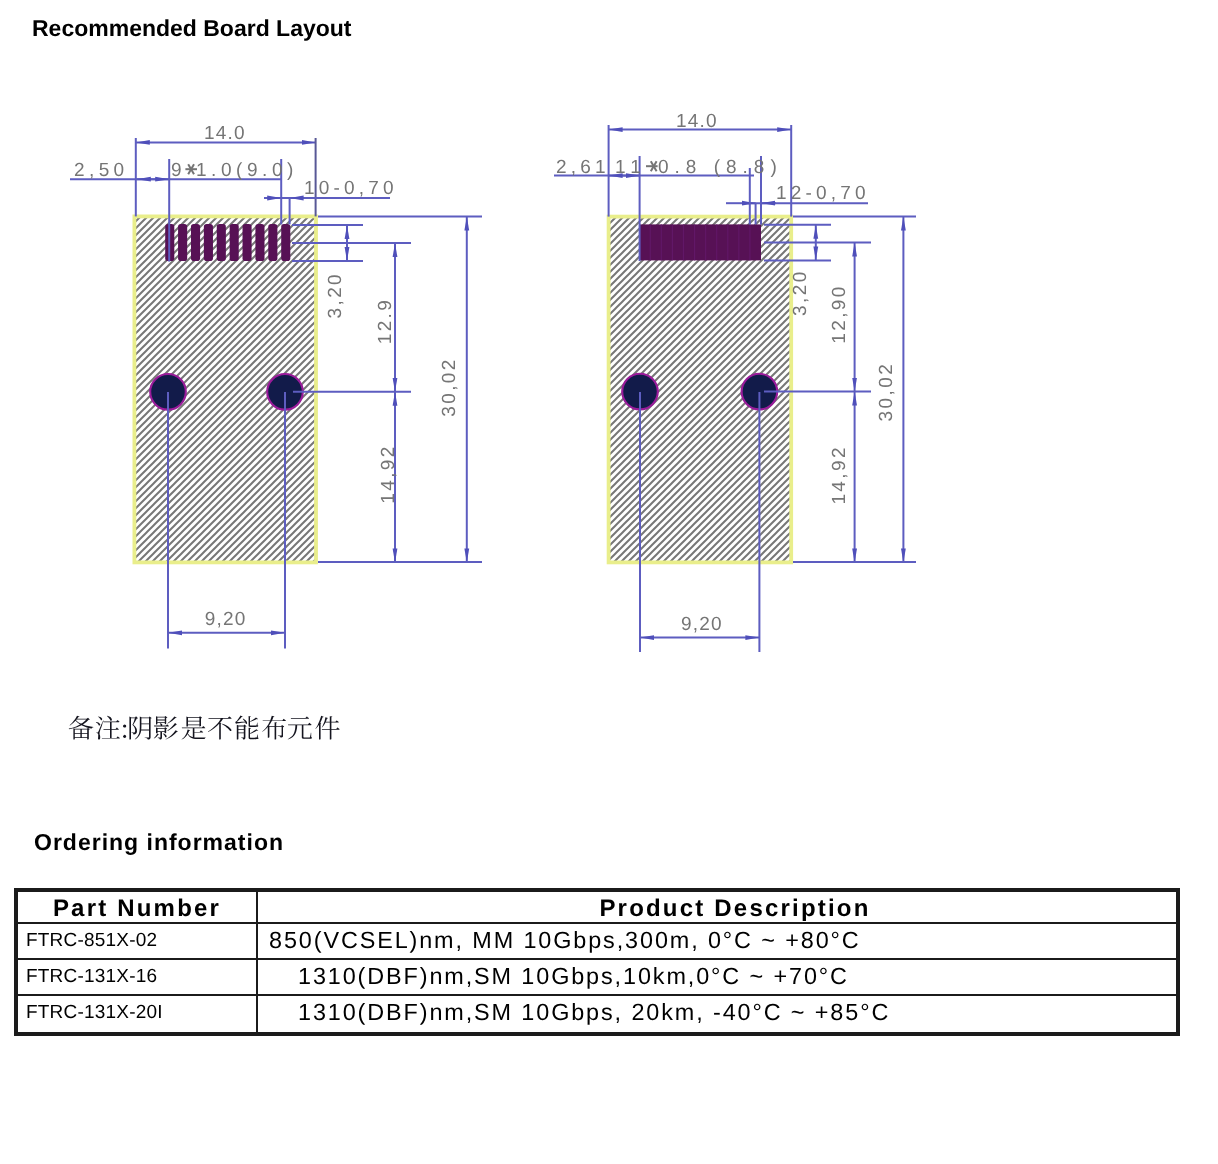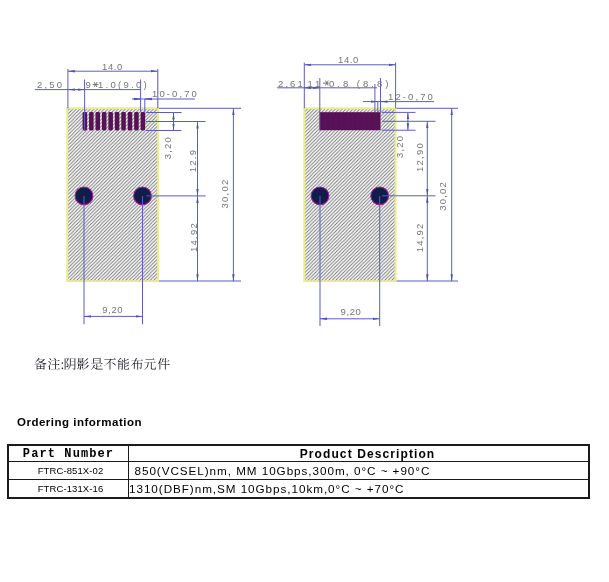--- a/index.html
+++ b/index.html
@@ -1,29 +1,30 @@
 <!DOCTYPE html>
 <html><head><meta charset="utf-8"><style>
 html,body{margin:0;padding:0;background:#fff;}
 #page{position:relative;width:609px;height:582px;overflow:hidden;background:#fff;
   font-family:"Liberation Sans",sans-serif;}
 .h1{position:absolute;left:16px;top:8.5px;font-size:11.5px;font-weight:bold;color:#000;letter-spacing:0;}
 .h2{position:absolute;left:17px;top:416px;font-size:11.5px;font-weight:bold;color:#000;letter-spacing:0.5px;text-align:right;}
 table.ord{position:absolute;left:7px;top:444px;width:583px;border-collapse:collapse;table-layout:fixed;}
 table.ord td,table.ord th{border:1px solid #1b1b1b;padding:0;font-size:11.5px;color:#000;overflow:hidden;white-space:nowrap;}
 table.ord{border:2px solid #1b1b1b;}
-th.c1{width:119px;font-family:Liberation Mono, monospace;}
+th.c1{width:119px;}
 table.ord th{font-size:12px;letter-spacing:1.1px;font-weight:bold;height:15px;}
 table.ord th.c2{padding-left:18px;}
-table.ord td.p{letter-spacing:0.1px;padding-left:4px;font-size:9.5px;height:17.2px;text-align:center;}
-table.ord td.d{letter-spacing:0.95px;padding-left:0;font-size:11.7px;}
+table.ord td.p{letter-spacing:0.1px;padding-left:4px;font-size:9.5px;height:17.2px;}
+table.ord td.d{letter-spacing:0.95px;padding-left:20px;font-size:11.7px;}
 table.ord td.d1{padding-left:5.5px;}
 </style></head>
 <body>
 <div id="page">
+<div class="h1">Recommended Board Layout</div>
 <svg width="609" height="440" style="position:absolute;left:0;top:0">
 <defs>
 <pattern id="hp" width="3.5" height="3.5" patternUnits="userSpaceOnUse">
   <rect width="3.5" height="3.5" fill="#ffffff"></rect>
   <path d="M-0.9,0.9 L0.9,-0.9 M-0.9,4.4 L4.4,-0.9 M2.6,4.4 L4.4,2.6" stroke="#777777" stroke-width="1.0" fill="none"></path>
 </pattern>
 <marker id="ar" orient="auto-start-reverse" markerUnits="userSpaceOnUse" markerWidth="7.5" markerHeight="4" refX="7" refY="2">
   <path d="M7,2 L0,0.8 L0,3.2 Z" fill="#4f4fba"></path>
 </marker>
 </defs>
@@ -187,20 +188,24 @@
 </svg>
 <div class="h2">Ordering information</div>
 <table class="ord">
 <tbody>
         <tr>
           <th class="c1">Part Number</th>
           <th class="c2">Product Description</th>
         </tr>
 <tr>
           <td class="p">FTRC-851X-02</td>
-          <td class="d d1">850(VCSEL)nm, MM 10Gbps,300m, 0°C ~ +90°C</td>
+          <td class="d d1">850(VCSEL)nm, MM 10Gbps,300m, 0°C ~ +80°C</td>
         </tr>
 <tr>
           <td class="p">FTRC-131X-16</td>
           <td class="d">1310(DBF)nm,SM 10Gbps,10km,0°C ~ +70°C</td>
+        </tr>
+<tr>
+          <td class="p">FTRC-131X-20I</td>
+          <td class="d">1310(DBF)nm,SM 10Gbps, 20km, -40°C ~ +85°C</td>
         </tr>
 </tbody>
     </table>
 </div>
 </body></html>

